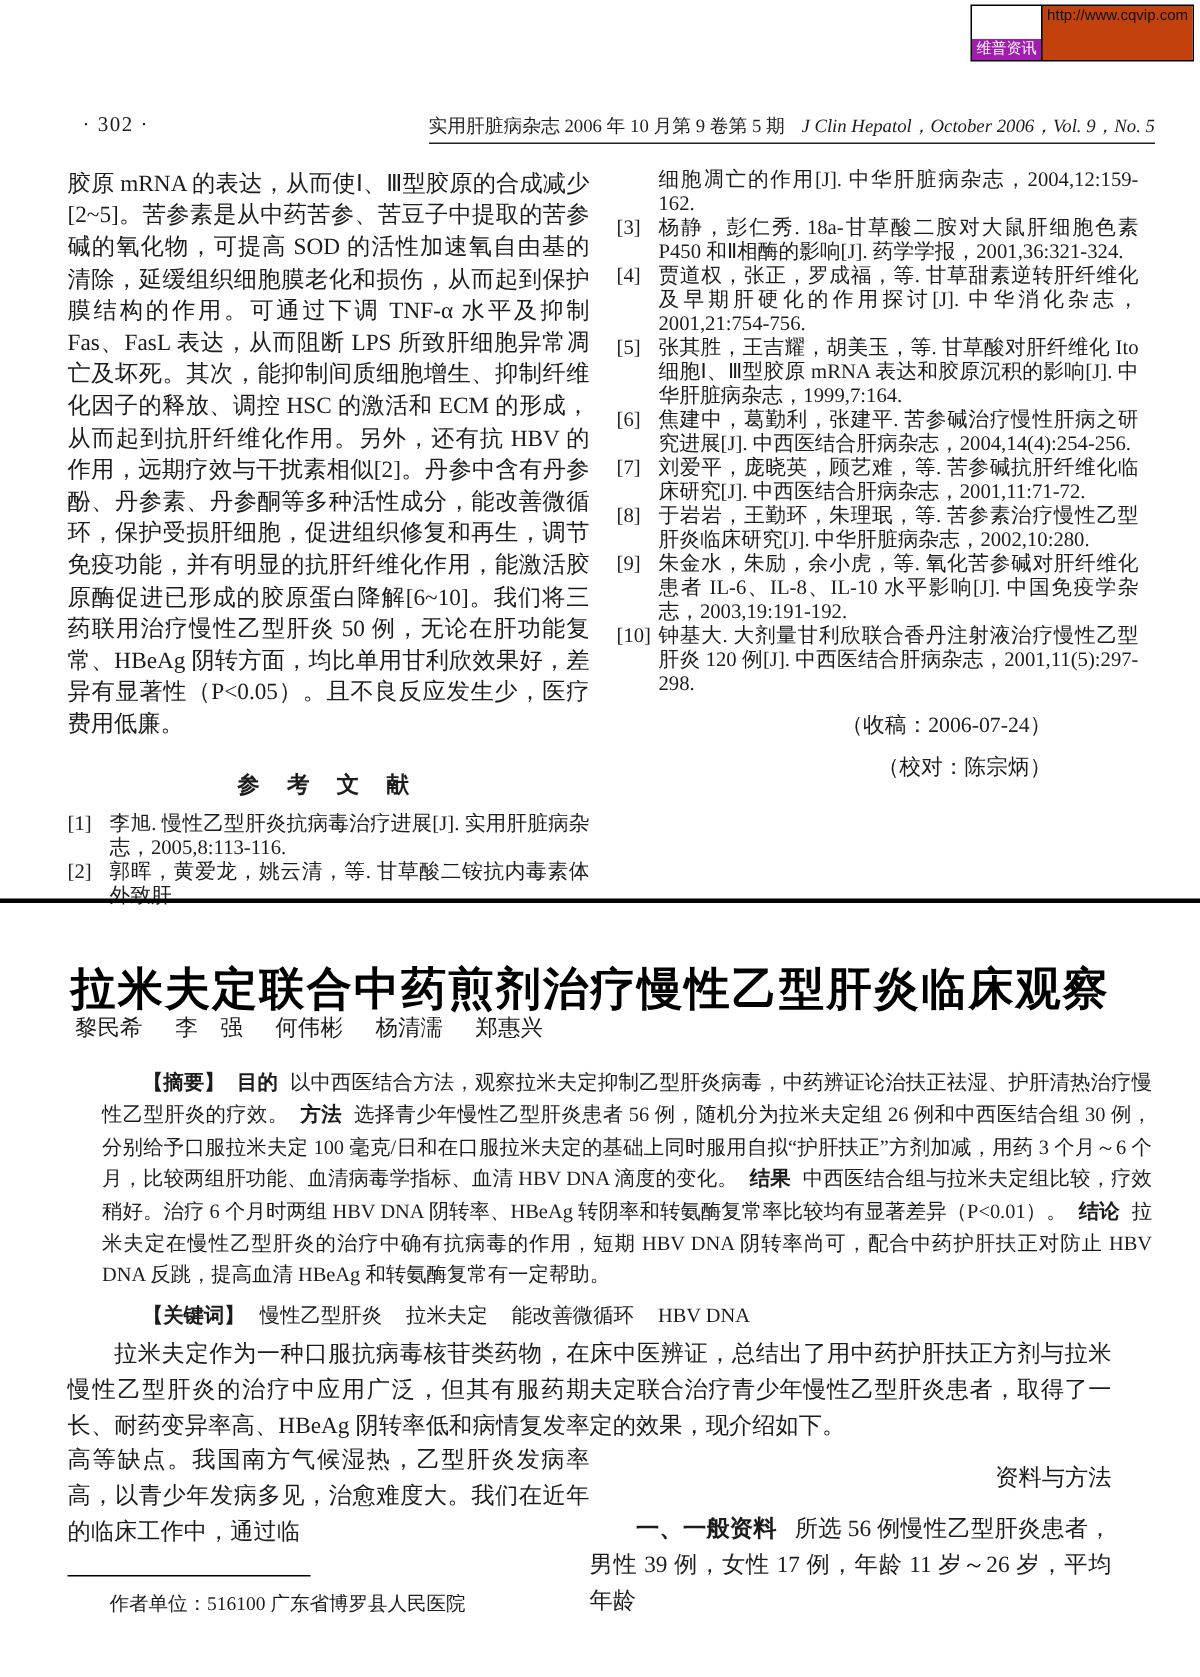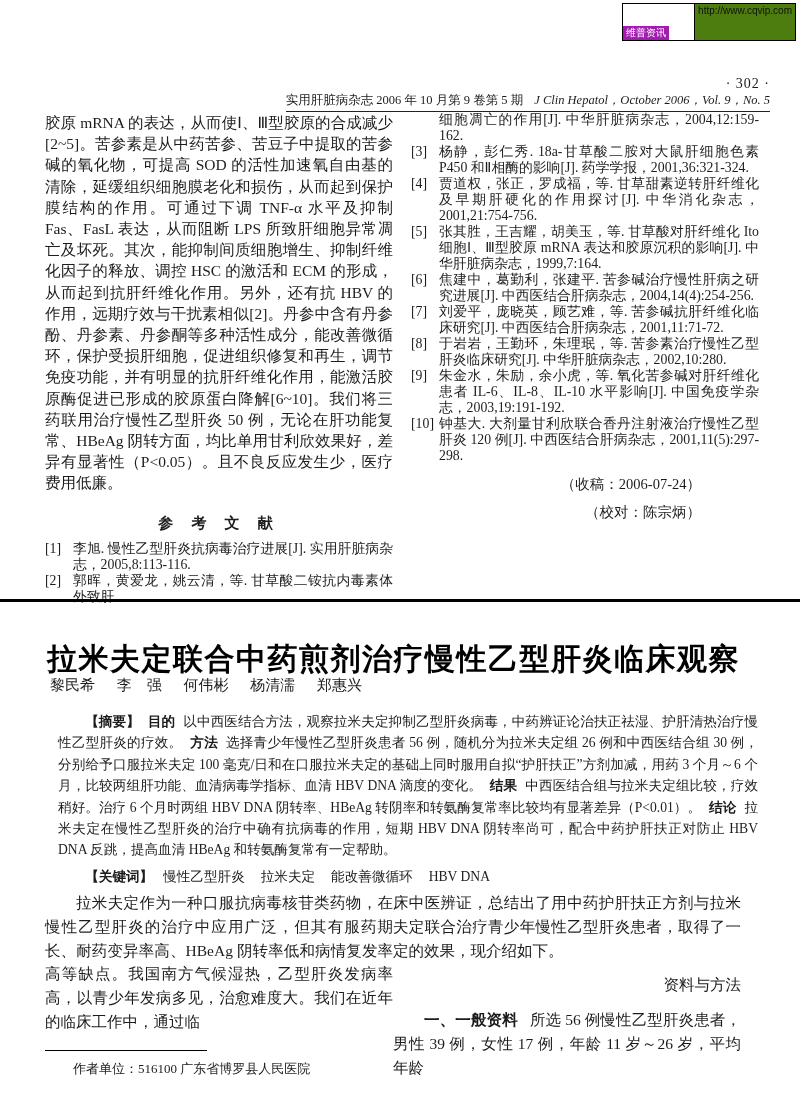--- a/index.html
+++ b/index.html
@@ -9,26 +9,26 @@
     font-family:"Liberation Serif", serif;
   }
 
   
   .badge {
     position:absolute; top:3px; right:4px; display:flex; align-items:stretch;
     border:1px solid #000; font-size:10px; line-height:12px;
     font-family:"Liberation Sans", sans-serif;
   }
   .badge .brand { background:#a21caf; color:#fff; padding:1px 3px;margin-top:22px; }
-  .badge .url   { background:#4d7c0f; color:#111; padding:1px 3px; border-left:1px solid #000;margin-left:25px; }
+  .badge .url   { background:#c2410c; color:#111; padding:1px 3px; border-left:1px solid #000; }
 
   
   .header {
     position:absolute; top:76px; left:55px; width:715px;
-    display:flex; justify-content:space-between; align-items:flex-end;flex-direction:column;
+    display:flex; justify-content:space-between; align-items:flex-start;
   }
   .page-num { font-size:14px; letter-spacing:1px; }
   .journal-ref {
     font-size:12.5px; border-bottom:1px solid #222; padding-bottom:2px; white-space:nowrap;
   }
   .journal-ref .en { font-style:italic; margin-left:8px; }
 
   
   .top-section { position:absolute; top:112px; left:45px; width:714px; display:flex; gap:18px; }
   .col { width:348px; }
@@ -48,21 +48,21 @@
 
   
   .title {
     position:absolute; top:619px; left:47px; width:708px;
     font-family:"Liberation Sans", sans-serif; font-weight:700;
     font-size:30px; letter-spacing:1.5px; color:#000;
   }
   .authors { position:absolute; top:676px; left:50px; font-size:15px; }
   .authors span { margin-right:18px; }
 
-  .abstract-block { position:absolute; top:711px; left:58px; width:700px; }
+  .abstract-block { position:absolute; top:711px; left:68px; width:700px; }
   .abstract { margin:0; font-size:13.6px; line-height:21.4px; text-align:justify; text-indent:2em; }
   .abstract .tag { font-weight:bold; font-family:"Liberation Sans", sans-serif; margin-right:8px; }
   .abstract .lbl { font-weight:bold; font-family:"Liberation Sans", sans-serif; margin:0 8px; }
   .abstract .lbl.first { margin-left:0; }
   .keywords { margin:7px 0 0; font-size:13.6px; text-indent:2em; }
   .keywords .tag { font-weight:bold; font-family:"Liberation Sans", sans-serif; margin-right:10px; }
   .keywords span.kw { margin-right:16px; }
 
   
   .body-section { position:absolute; top:891px; left:45px; width:714px; display:flex; }

